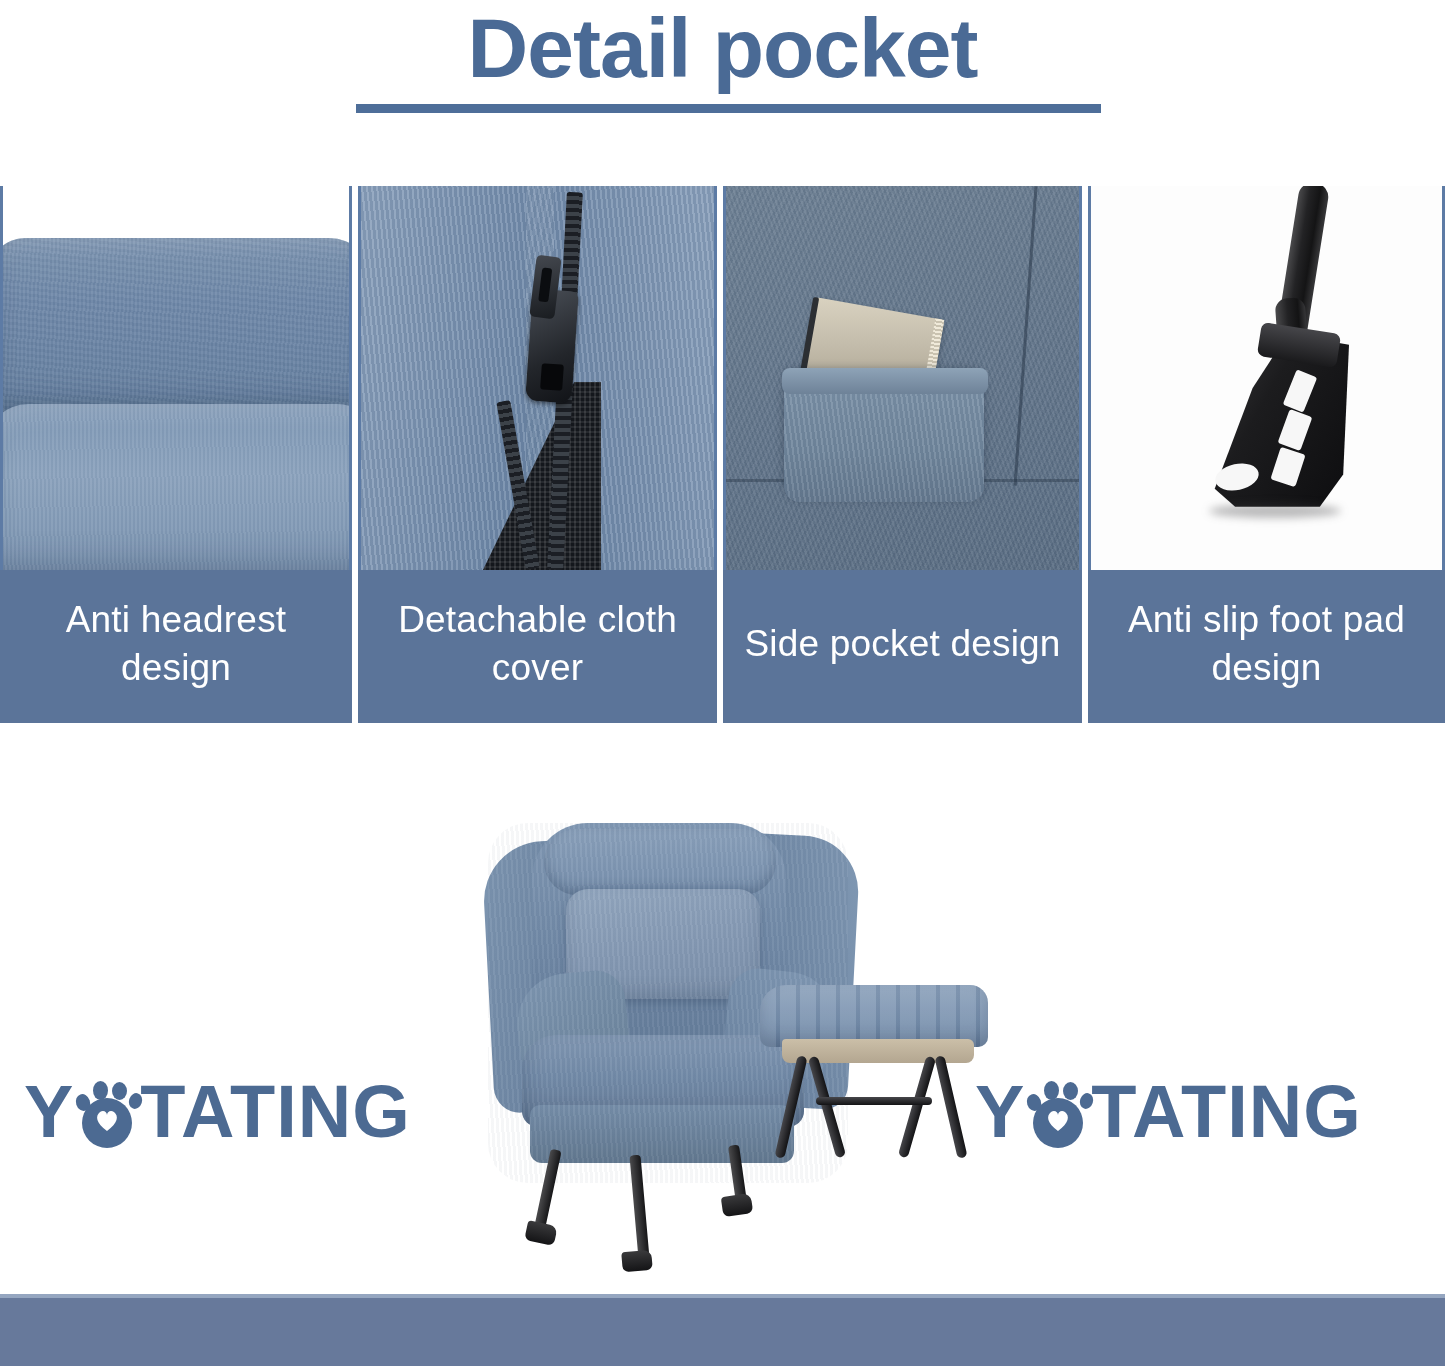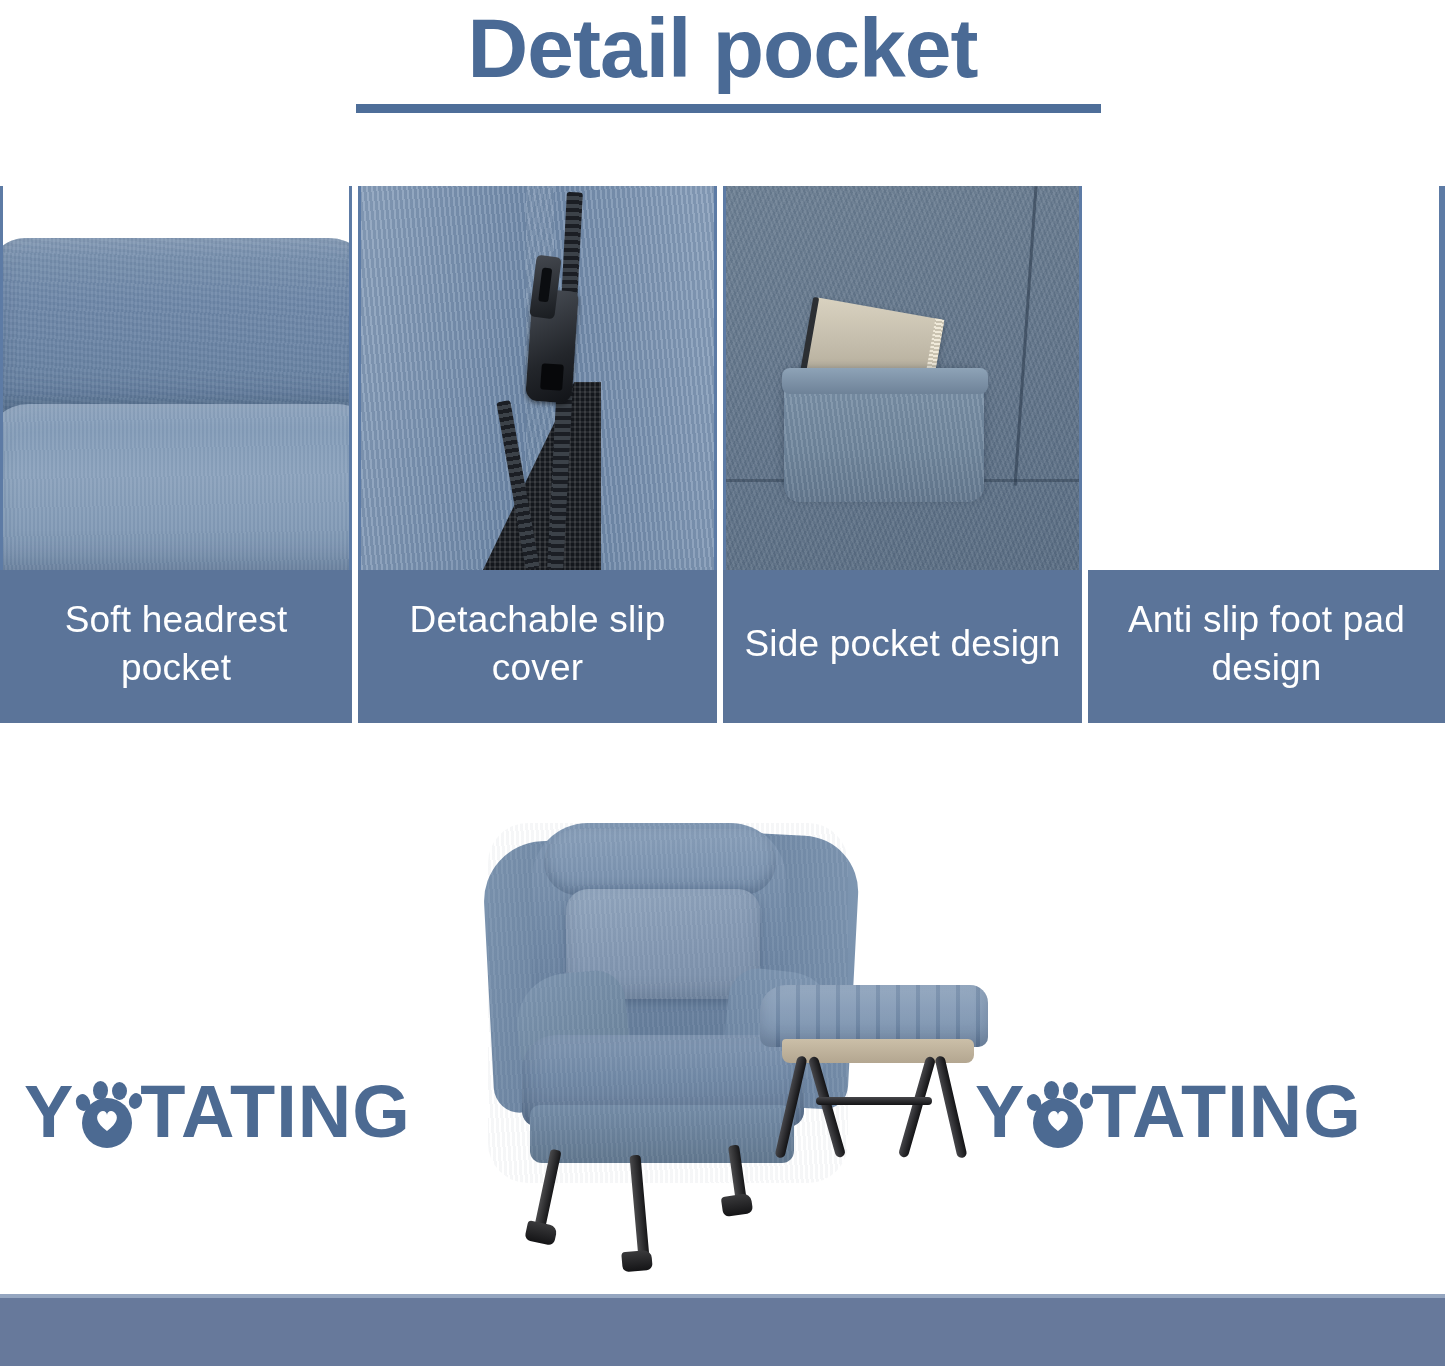--- a/index.html
+++ b/index.html
@@ -50,21 +50,21 @@
   .panel {
     position: relative;
     width: 355px;
     height: 537px;
     margin-right: 6px;
     display: flex;
     flex-direction: column;
     background: #ffffff;
     overflow: hidden;
   }
-  .panel:last-child { margin-right: 0; width: 360px; align-items: flex-end; }
+  .panel:last-child { margin-right: 0; width: 360px; }
   .panel:nth-child(2), .panel:nth-child(3) { width: 362px; }
 
   .photo {
     position: relative;
     flex: 0 0 384px;
     height: 384px;
     overflow: hidden;
     background: #fff;
     border-left: 3px solid #5d7ba5;
     border-right: 3px solid #5d7ba5;
@@ -426,36 +426,36 @@
   <div class="strip">
 
     <div class="panel">
       <div class="photo">
         <div class="ph1-bg"></div>
         <div class="ph1-side"></div>
         <div class="ph1-head"></div>
         <div class="ph1-dark"></div>
         <div class="ph1-cush"></div>
       </div>
-      <div class="caption">Soft headrest pocket</div>
+      <div class="caption">Anti headrest design</div>
     </div>
 
     <div class="panel">
       <div class="photo">
         <div class="ph2-bg"></div>
         <div class="ph2-furL"></div>
         <div class="ph2-furR"></div>
         <div class="ph2-gap"></div>
         <div class="ph2-teeth"></div>
         <div class="ph2-teeth2"></div>
         <div class="ph2-slider"></div>
         <div class="ph2-sliderhole"></div>
         <div class="ph2-pull"></div>
       </div>
-      <div class="caption">Detachable slip cover</div>
+      <div class="caption">Detachable cloth cover</div>
     </div>
 
     <div class="panel">
       <div class="photo">
         <div class="ph3-bg"></div>
         <div class="ph3-seam"></div>
         <div class="ph3-seam2"></div>
         <div class="ph3-book"></div>
         <div class="ph3-pocket"></div>
         <div class="ph3-lip"></div>

